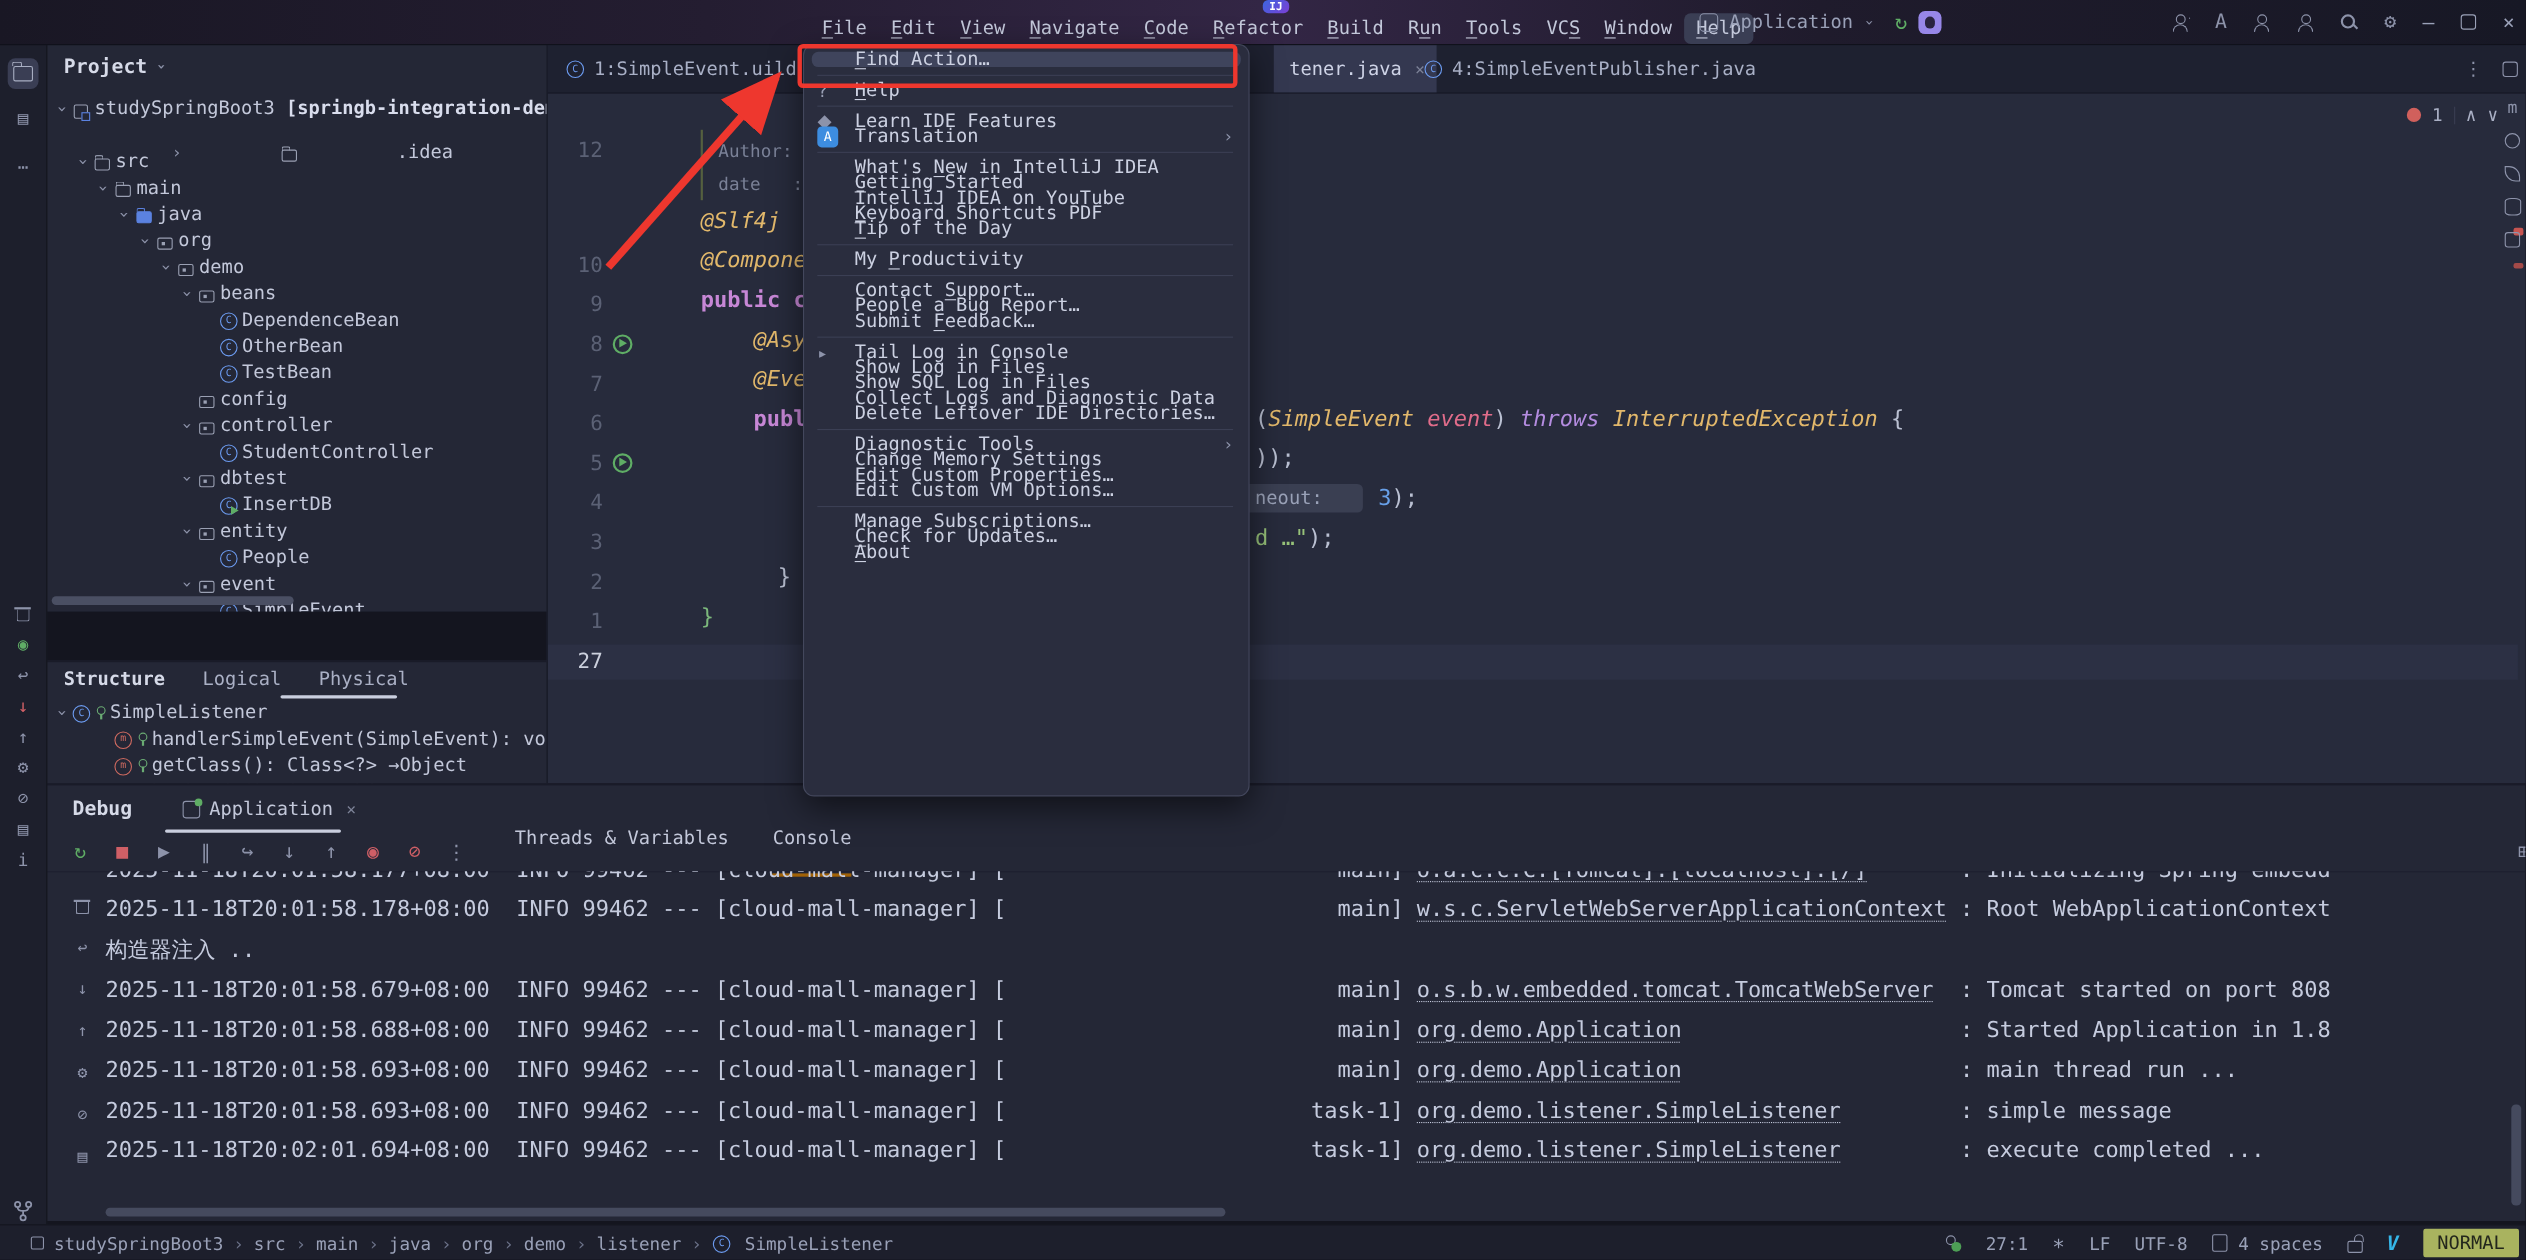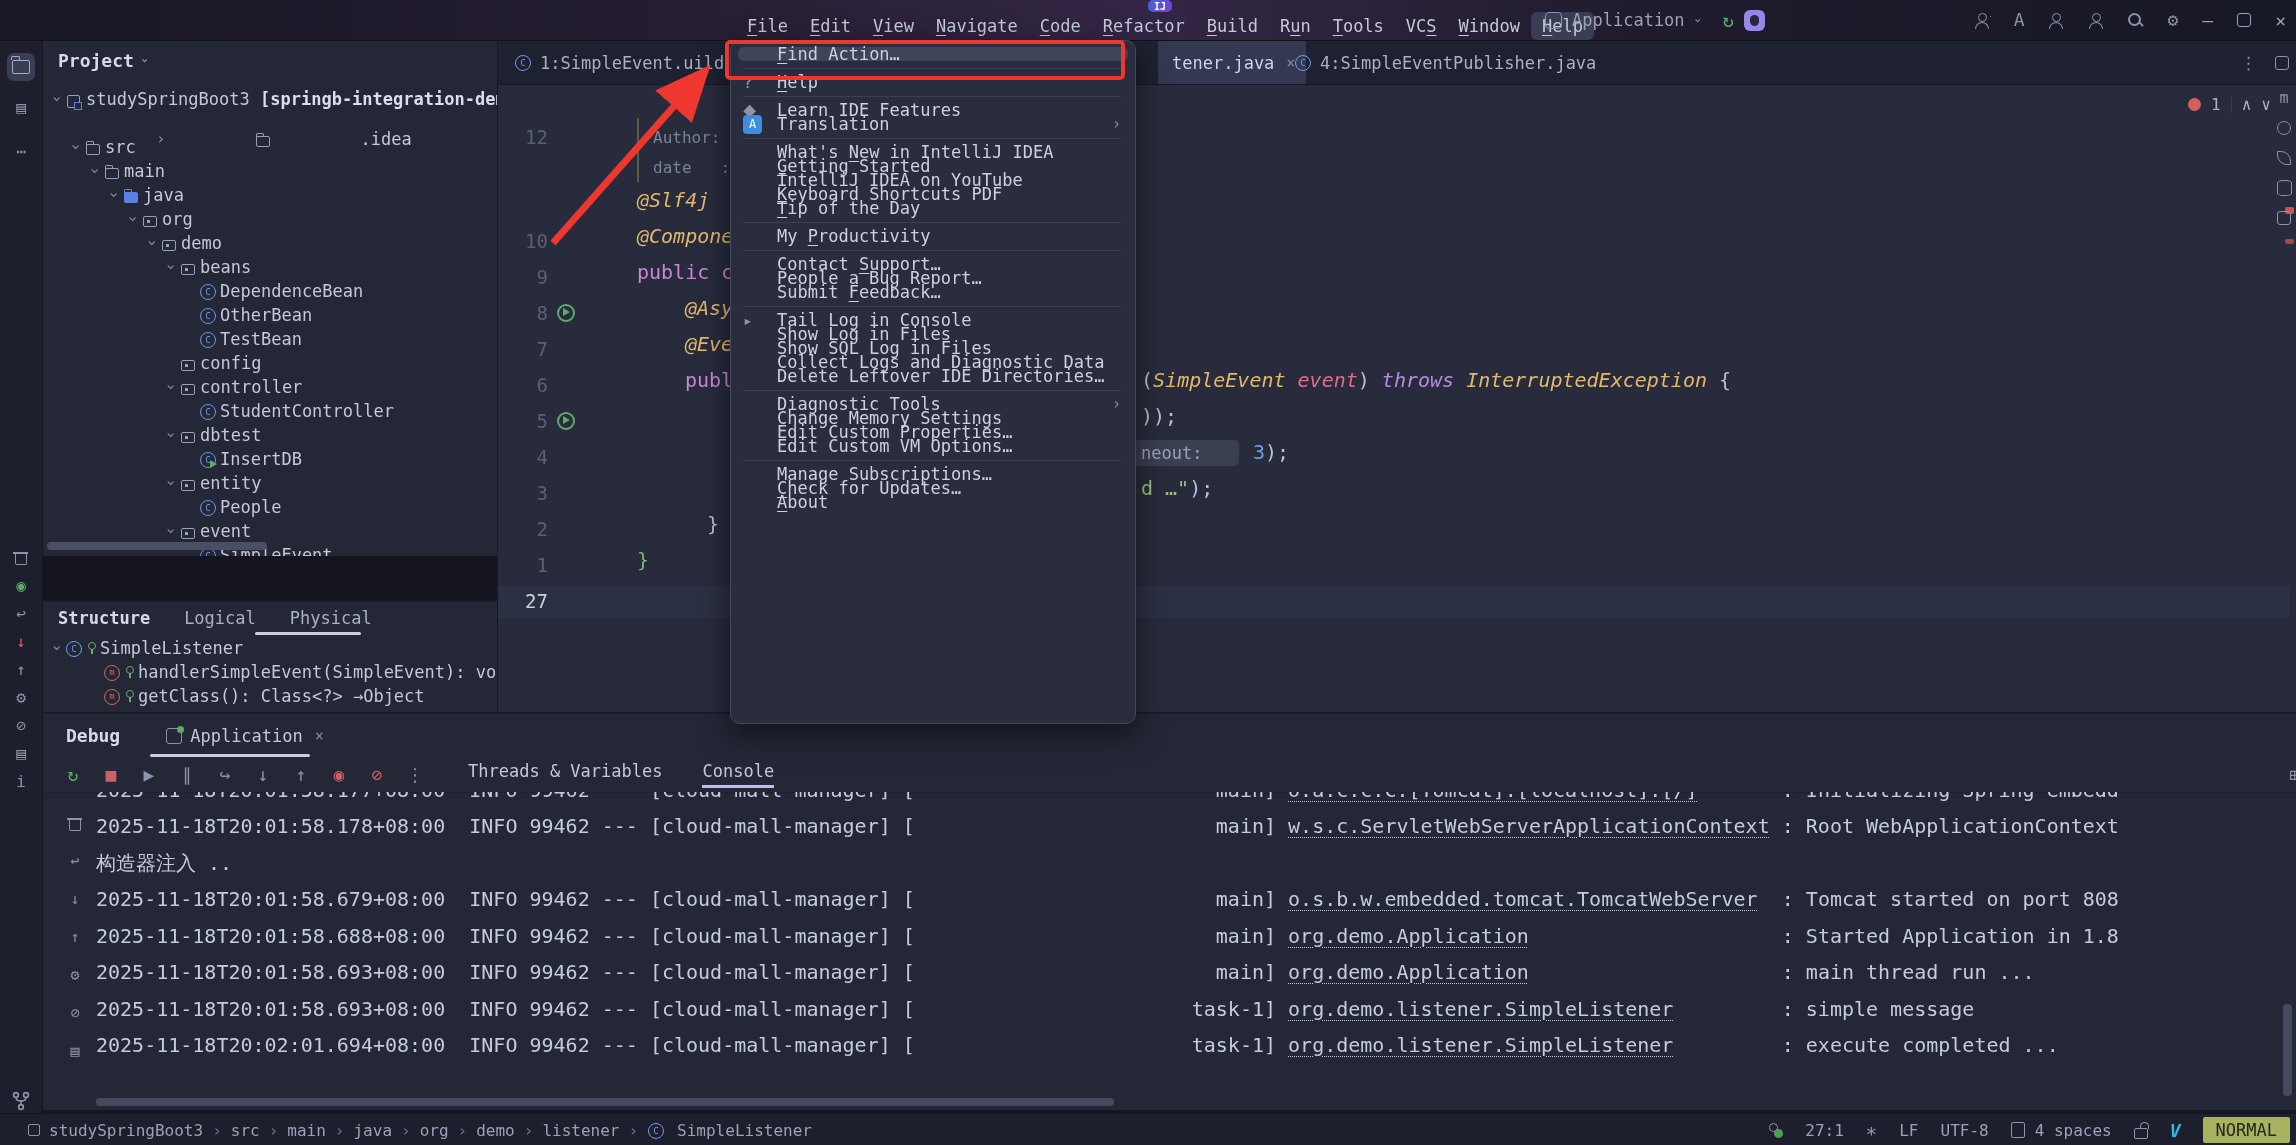--- a/index.html
+++ b/index.html
@@ -88,21 +88,21 @@
   .etab.active{background:#343850;color:#ced3e6;}
   .etab .ticon{width:18px;flex:0 0 18px;}
   .tabclose{color:#7d8398;font-size:15px;margin-left:4px;}
   .tab-right{position:absolute;right:8px;top:0;height:43px;display:flex;align-items:center;gap:18px;color:#8d93aa;}
   .curline{position:absolute;left:0;width:1791px;height:32px;background:#2c3044;}
   .ln{position:absolute;left:0;width:50px;text-align:right;font-size:19px;color:#5b6175;line-height:26px;}
   .ln.cur{color:#ccd0dd;}
   .code{position:absolute;font-size:20px;line-height:26px;white-space:pre;color:#bac0d2;}
   .c-doc{color:#7a8197;font-size:16px;}
   .c-ann{color:#e2b86b;font-style:italic;}
-  .c-kw{color:#c787d6;}
+  .c-kw{color:#c787d6;font-weight:bold;}
   .c-kw2{color:#b48ce0;font-style:italic;}
   .c-type{color:#e2b86b;font-style:italic;}
   .c-param{color:#e06c8a;font-style:italic;}
   .c-num{color:#68a0e8;}
   .c-str{color:#97c279;}
   .c-pl{color:#bac0d2;}
   .c-brg{color:#7cb87c;}
   .docline{position:absolute;width:2px;background:#55603f;}
   .gutter-run{position:absolute;width:14px;height:14px;border:2px solid #5fad65;border-radius:50%;}
   .gutter-run::after{content:"";position:absolute;left:4px;top:2px;border-left:7px solid #5fad65;border-top:4.5px solid transparent;border-bottom:4.5px solid transparent;}
@@ -526,21 +526,21 @@
     <span class="dtb">▶</span>
     <span class="dtb">∥</span>
     <span class="dtb">↪</span>
     <span class="dtb">↓</span>
     <span class="dtb">↑</span>
     <span class="dtb redic">◉</span>
     <span class="dtb redic">⊘</span>
     <span class="dtb">⋮</span>
     <div class="dviews">
       <span>Threads &amp; Variables</span>
-      <span style="border-bottom:3px solid #c4b5fd;padding-bottom:4px;">Console</span>
+      <span style="border-bottom:3px solid #a16207;padding-bottom:22px;">Console</span>
     </div>
     <span style="position:absolute;right:16px;">⊞</span>
   </div>
   <div class="console">
     <div class="ctool" style="top:20px;">
         <span class="i-trash"></span>
       </div>
     <div class="ctool" style="top:58px;">↩</div>
     <div class="ctool" style="top:96px;">↓</div>
     <div class="ctool" style="top:134px;">↑</div>

